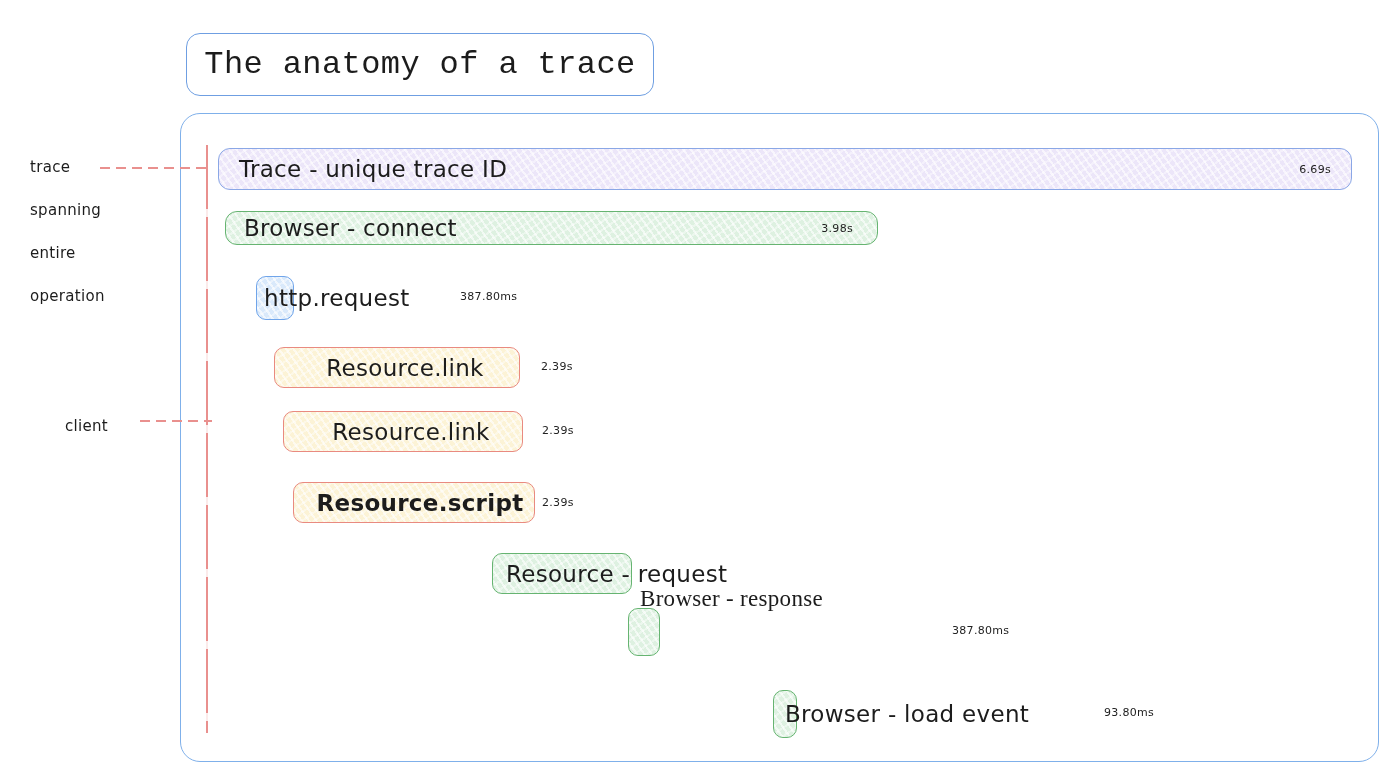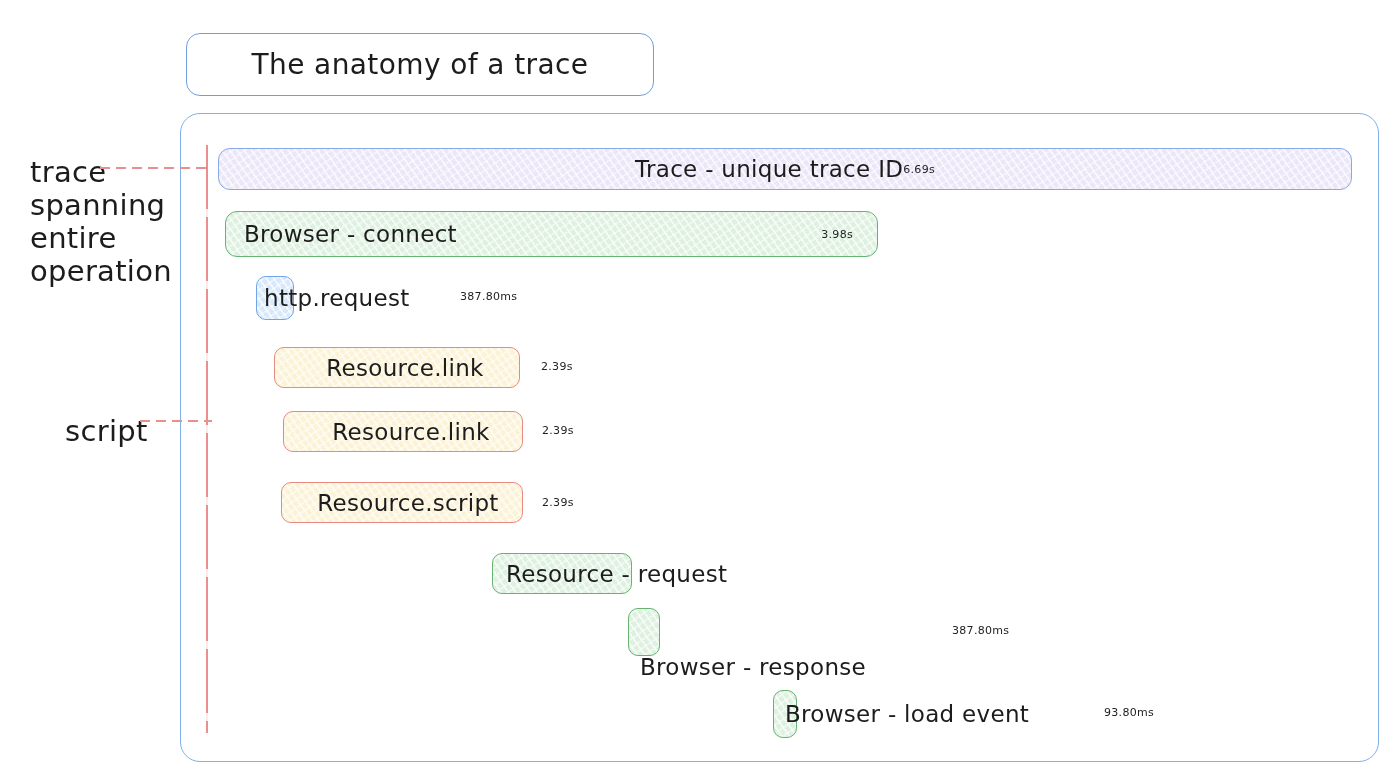--- a/index.html
+++ b/index.html
@@ -7,21 +7,21 @@
     position:relative;width:1400px;height:783px;background:#ffffff;
     font-family:"DejaVu Sans","Liberation Sans",sans-serif;
     color:#1c1c1c;overflow:hidden;
   }
   .abs{position:absolute;}
   
   .title-box{
     left:186px;top:33px;width:466px;height:61px;
     border:1.6px solid #6f9fe2;border-radius:14px;background:#fff;
     display:flex;align-items:center;justify-content:center;
-    font-size:28px;letter-spacing:.4px;
+    font-size:32px;letter-spacing:.4px;font-family:Liberation Mono, monospace;
   }
   .frame{
     left:180px;top:113px;width:1197px;height:647px;
     border:1.6px solid #7fb0ea;border-radius:20px;background:#fff;
   }
   
   .hatch{
     background-image:
       repeating-linear-gradient(55deg, rgba(255,255,255,.62) 0 2px, rgba(255,255,255,0) 2px 6px),
       repeating-linear-gradient(-35deg, rgba(255,255,255,.42) 0 2px, rgba(255,255,255,0) 2px 7px);
@@ -38,77 +38,77 @@
   .row-label{font-size:23px;letter-spacing:.3px;white-space:nowrap;}
   
   .vline{
     left:206px;top:145px;width:2px;height:588px;
     background:repeating-linear-gradient(to bottom,#e9908e 0 64px,rgba(233,144,142,.18) 64px 72px);
   }
   .hline{
     height:2px;
     background:repeating-linear-gradient(to right,#e9908e 0 10px,rgba(233,144,142,0) 10px 16px);
   }
-  .side-note{font-size:29px;line-height:33px;white-space:pre-line;letter-spacing:.3px;margin-top:10px;}
+  .side-note{font-size:15px;line-height:43px;white-space:pre-line;letter-spacing:.3px;}
 </style>
 </head>
 <body>
 
 <div id="canvas">
 
   <div class="abs title-box">
     <span>The anatomy of a trace</span>
   </div>
 
   <div class="abs frame"></div>
 
   <div class="abs side-note" style="left:30px;top:146px;width:140px;">trace
 spanning
 entire
 operation</div>
   <div class="abs hline" style="left:100px;top:167px;width:112px;"></div>
 
-  <div class="abs side-note" style="left:65px;top:405px;">script</div>
+  <div class="abs side-note" style="left:65px;top:405px;">client</div>
   <div class="abs hline" style="left:140px;top:420px;width:72px;"></div>
 
   <div class="abs vline"></div>
 
-  <div class="abs bar hatch fill-purple" style="left:218px;top:148px;width:1134px;height:42px;padding:0 20px;justify-content:center;box-sizing:border-box;">
+  <div class="abs bar hatch fill-purple" style="left:218px;top:148px;width:1134px;height:42px;padding:0 20px;justify-content:space-between;box-sizing:border-box;">
     <span class="bar-label">Trace - unique trace ID</span>
     <span class="duration">6.69s</span>
   </div>
 
-  <div class="abs bar hatch fill-green" style="left:225px;top:211px;width:653px;height:46px;padding:0 24px 0 18px;justify-content:space-between;box-sizing:border-box;">
+  <div class="abs bar hatch fill-green" style="left:225px;top:211px;width:653px;height:34px;padding:0 24px 0 18px;justify-content:space-between;box-sizing:border-box;">
     <span class="bar-label">Browser - connect</span>
     <span class="duration">3.98s</span>
   </div>
 
   <div class="abs chip hatch fill-blue" style="left:256px;top:276px;width:38px;height:44px;box-sizing:border-box;"></div>
   <span class="abs row-label" style="left:264px;top:285px;">http.request</span>
   <span class="abs duration" style="left:460px;top:290px;">387.80ms</span>
 
   <div class="abs chip hatch fill-yellow" style="left:274px;top:347px;width:246px;height:41px;box-sizing:border-box;display:flex;align-items:center;padding-left:16px;">
     <span class="bar-label">Resource.link</span>
   </div>
   <span class="abs duration" style="left:541px;top:360px;">2.39s</span>
 
   <div class="abs chip hatch fill-yellow" style="left:283px;top:411px;width:240px;height:41px;box-sizing:border-box;display:flex;align-items:center;padding-left:16px;">
     <span class="bar-label">Resource.link</span>
   </div>
   <span class="abs duration" style="left:542px;top:424px;">2.39s</span>
 
-  <div class="abs chip hatch fill-yellow" style="left:281px;top:482px;width:242px;height:41px;box-sizing:border-box;display:flex;align-items:center;padding-left:12px;">
+  <div class="abs chip hatch fill-yellow" style="left:293px;top:482px;width:242px;height:41px;box-sizing:border-box;display:flex;align-items:center;padding-left:12px;font-weight:bold;">
     <span class="bar-label">Resource.script</span>
   </div>
   <span class="abs duration" style="left:542px;top:496px;">2.39s</span>
 
   <div class="abs chip hatch fill-green" style="left:492px;top:553px;width:140px;height:41px;box-sizing:border-box;"></div>
   <span class="abs row-label" style="left:506px;top:561px;">Resource - request</span>
 
   <div class="abs chip hatch fill-green" style="left:628px;top:608px;width:32px;height:48px;box-sizing:border-box;"></div>
-  <span class="abs row-label" style="left:640px;top:654px;">Browser - response</span>
+  <span class="abs row-label" style="left:640px;top:586px;font-family:Liberation Serif, serif;">Browser - response</span>
   <span class="abs duration" style="left:952px;top:624px;">387.80ms</span>
 
   <div class="abs chip hatch fill-green" style="left:773px;top:690px;width:24px;height:48px;box-sizing:border-box;"></div>
   <span class="abs row-label" style="left:785px;top:701px;">Browser - load event</span>
   <span class="abs duration" style="left:1090px;top:706px;margin-left:14px;">93.80ms</span>
 
 </div>
 
 </body></html>

